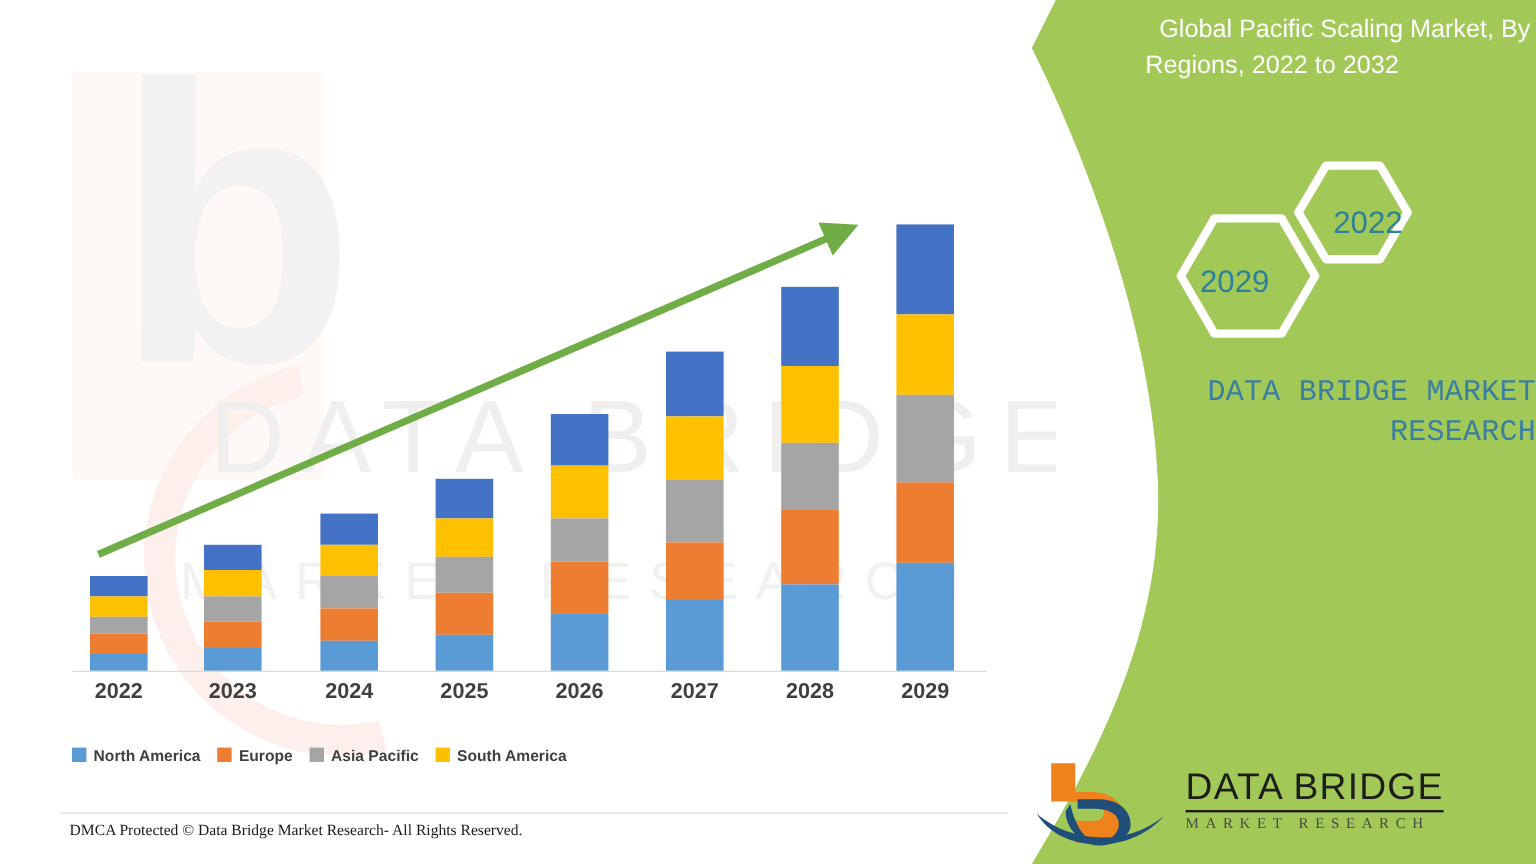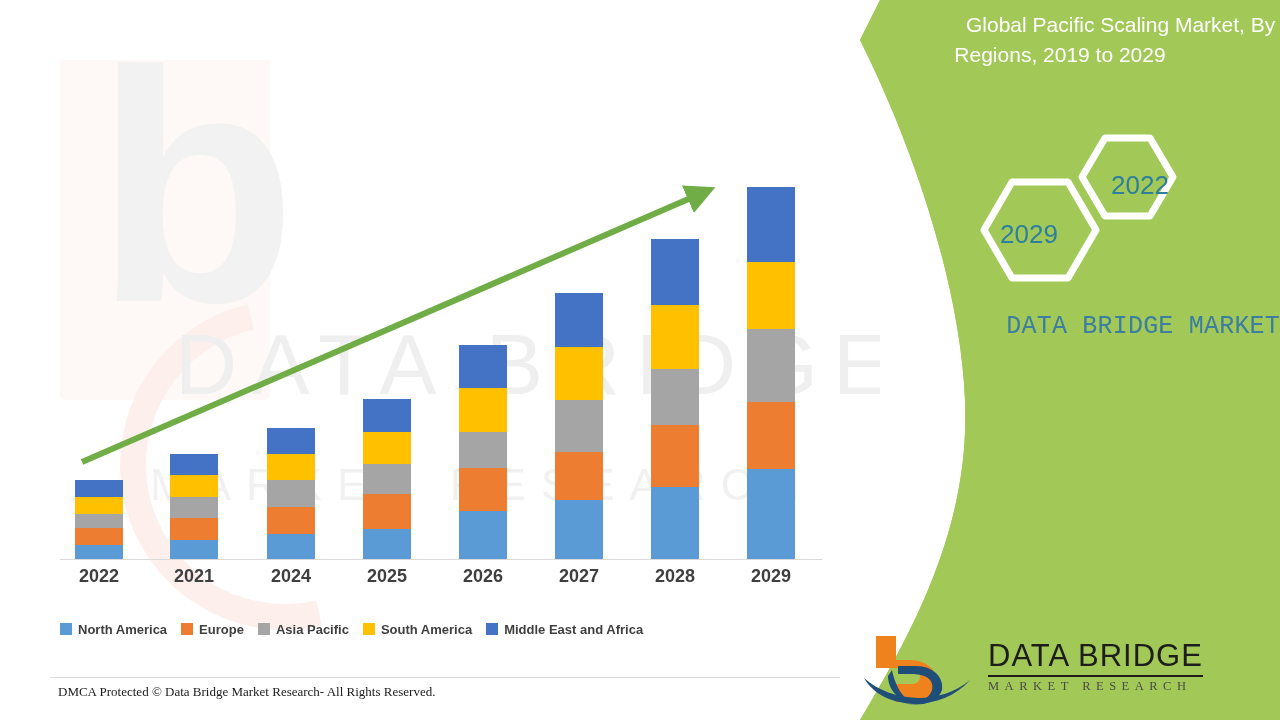--- a/index.html
+++ b/index.html
@@ -228,21 +228,21 @@
     <defs>
       <marker id="arrowhead" markerWidth="5" markerHeight="5" refX="2.2" refY="2.5" orient="auto">
         <path d="M0,0 L5,2.5 L0,5 Z" fill="#70ad47"></path>
       </marker>
     </defs>
     <line x1="22" y1="312" x2="640" y2="44" stroke="#70ad47" stroke-width="6" marker-end="url(#arrowhead)"></line>
   </svg>
 
   <div class="xlabels" id="xlabels">
       <div class="xlabel" style="left: -6px;">2022</div>
-      <div class="xlabel" style="left: 89px;">2021</div>
+      <div class="xlabel" style="left: 89px;">2023</div>
       <div class="xlabel" style="left: 186px;">2024</div>
       <div class="xlabel" style="left: 282px;">2025</div>
       <div class="xlabel" style="left: 378px;">2026</div>
       <div class="xlabel" style="left: 474px;">2027</div>
       <div class="xlabel" style="left: 570px;">2028</div>
       <div class="xlabel" style="left: 666px;">2029</div>
     </div>
 
   <div class="legend" id="legend">
       <div class="legend-item">
@@ -254,49 +254,46 @@
         <span class="legend-label">Europe</span>
       </div>
       <div class="legend-item">
         <span class="legend-swatch" style="background: rgb(165, 165, 165);"></span>
         <span class="legend-label">Asia Pacific</span>
       </div>
       <div class="legend-item">
         <span class="legend-swatch" style="background: rgb(255, 192, 0);"></span>
         <span class="legend-label">South America</span>
       </div>
-      <div class="legend-item">
-        <span class="legend-swatch" style="background: rgb(68, 114, 196);"></span>
-        <span class="legend-label">Middle East and Africa</span>
-      </div>
     </div>
 
   <div class="footer-rule"></div>
   <div class="footer-left">DMCA Protected © Data Bridge Market Research- All Rights Reserved.</div>
 
   <div class="green-panel">
     <svg class="green-shape" viewBox="0 0 440 720" preserveAspectRatio="none">
       <path d="M 40 0 L 440 0 L 440 720 L 20 720 C 80 620 130 520 125 400 C 120 280 70 140 20 40 Z" fill="#9dc63f" opacity="0.92"></path>
       <path d="M 40 0 L 440 0 L 440 720 L 20 720 C 80 620 130 520 125 400 C 120 280 70 140 20 40 Z" fill="#a2c957"></path>
     </svg>
 
     <div class="panel-title">
       <span class="ln1">Global Pacific Scaling Market, By</span>
-      <span class="ln2">Regions, 2019 to 2029</span>
+      <span class="ln2">Regions, 2022 to 2032</span>
     </div>
 
     <svg class="hexes" viewBox="0 0 440 170">
       <polygon points="265,8 310,8 333,47 310,86 265,86 242,47" fill="none" stroke="#ffffff" stroke-width="7" stroke-linejoin="round"></polygon>
       <polygon points="172,52 228,52 256,100 228,148 172,148 144,100" fill="none" stroke="#ffffff" stroke-width="7" stroke-linejoin="round"></polygon>
     </svg>
     <div class="hex-label hex-2022">2022</div>
     <div class="hex-label hex-2029">2029</div>
 
     <div class="panel-brand">
       <div>DATA BRIDGE MARKET</div>
+      <div>RESEARCH</div>
     </div>
 
     <div class="logo">
       <svg width="118" height="76" viewBox="0 0 118 76">
         <path d="M18 6 L38 6 L38 30 L52 30 C70 30 80 42 80 54 C80 64 72 72 58 72 L38 72 L38 54 L54 54 C60 54 62 50 62 46 C62 41 58 38 52 38 L18 38 Z" fill="#f0821e"></path>
         <path d="M6 48 C30 70 78 78 112 50 C82 84 24 80 6 48 Z" fill="#1f4e79"></path>
         <path d="M34 40 C34 40 40 74 62 74 C44 74 30 62 30 46 Z" fill="#1f4e79"></path>
         <path d="M40 36 L58 36 C76 36 86 48 84 60 C80 72 66 76 50 74 C70 72 76 62 74 54 C72 46 62 44 52 44 L40 44 Z" fill="#1f4e79"></path>
       </svg>
       <div class="logo-text">

